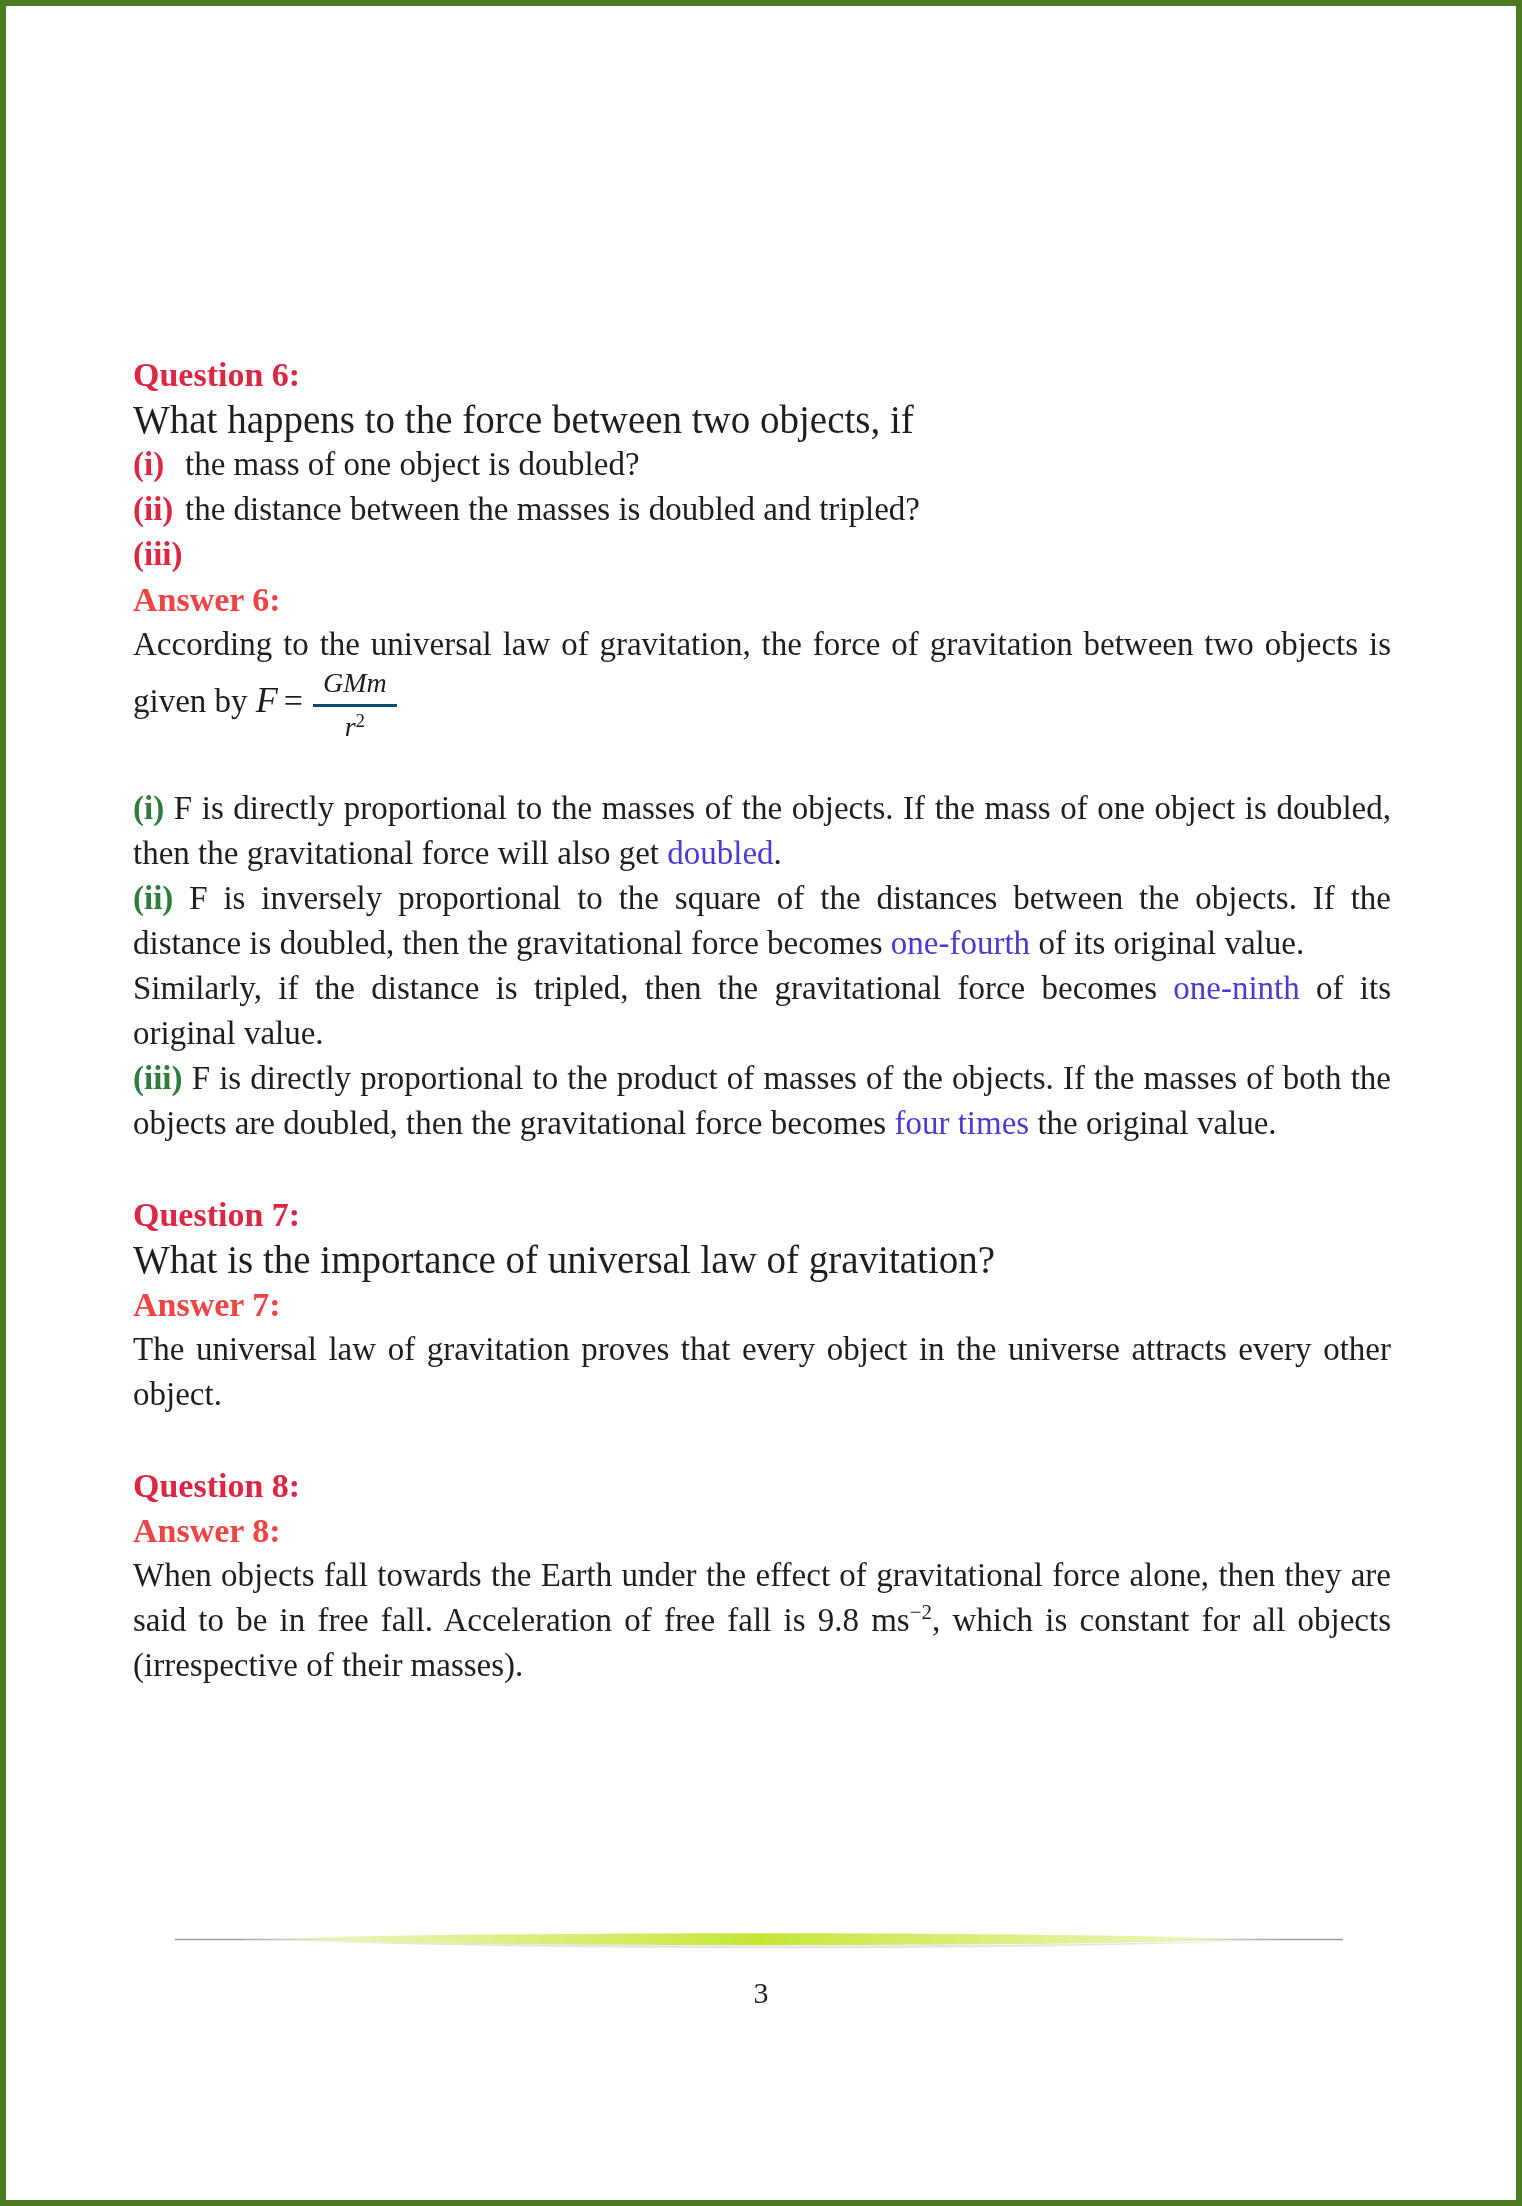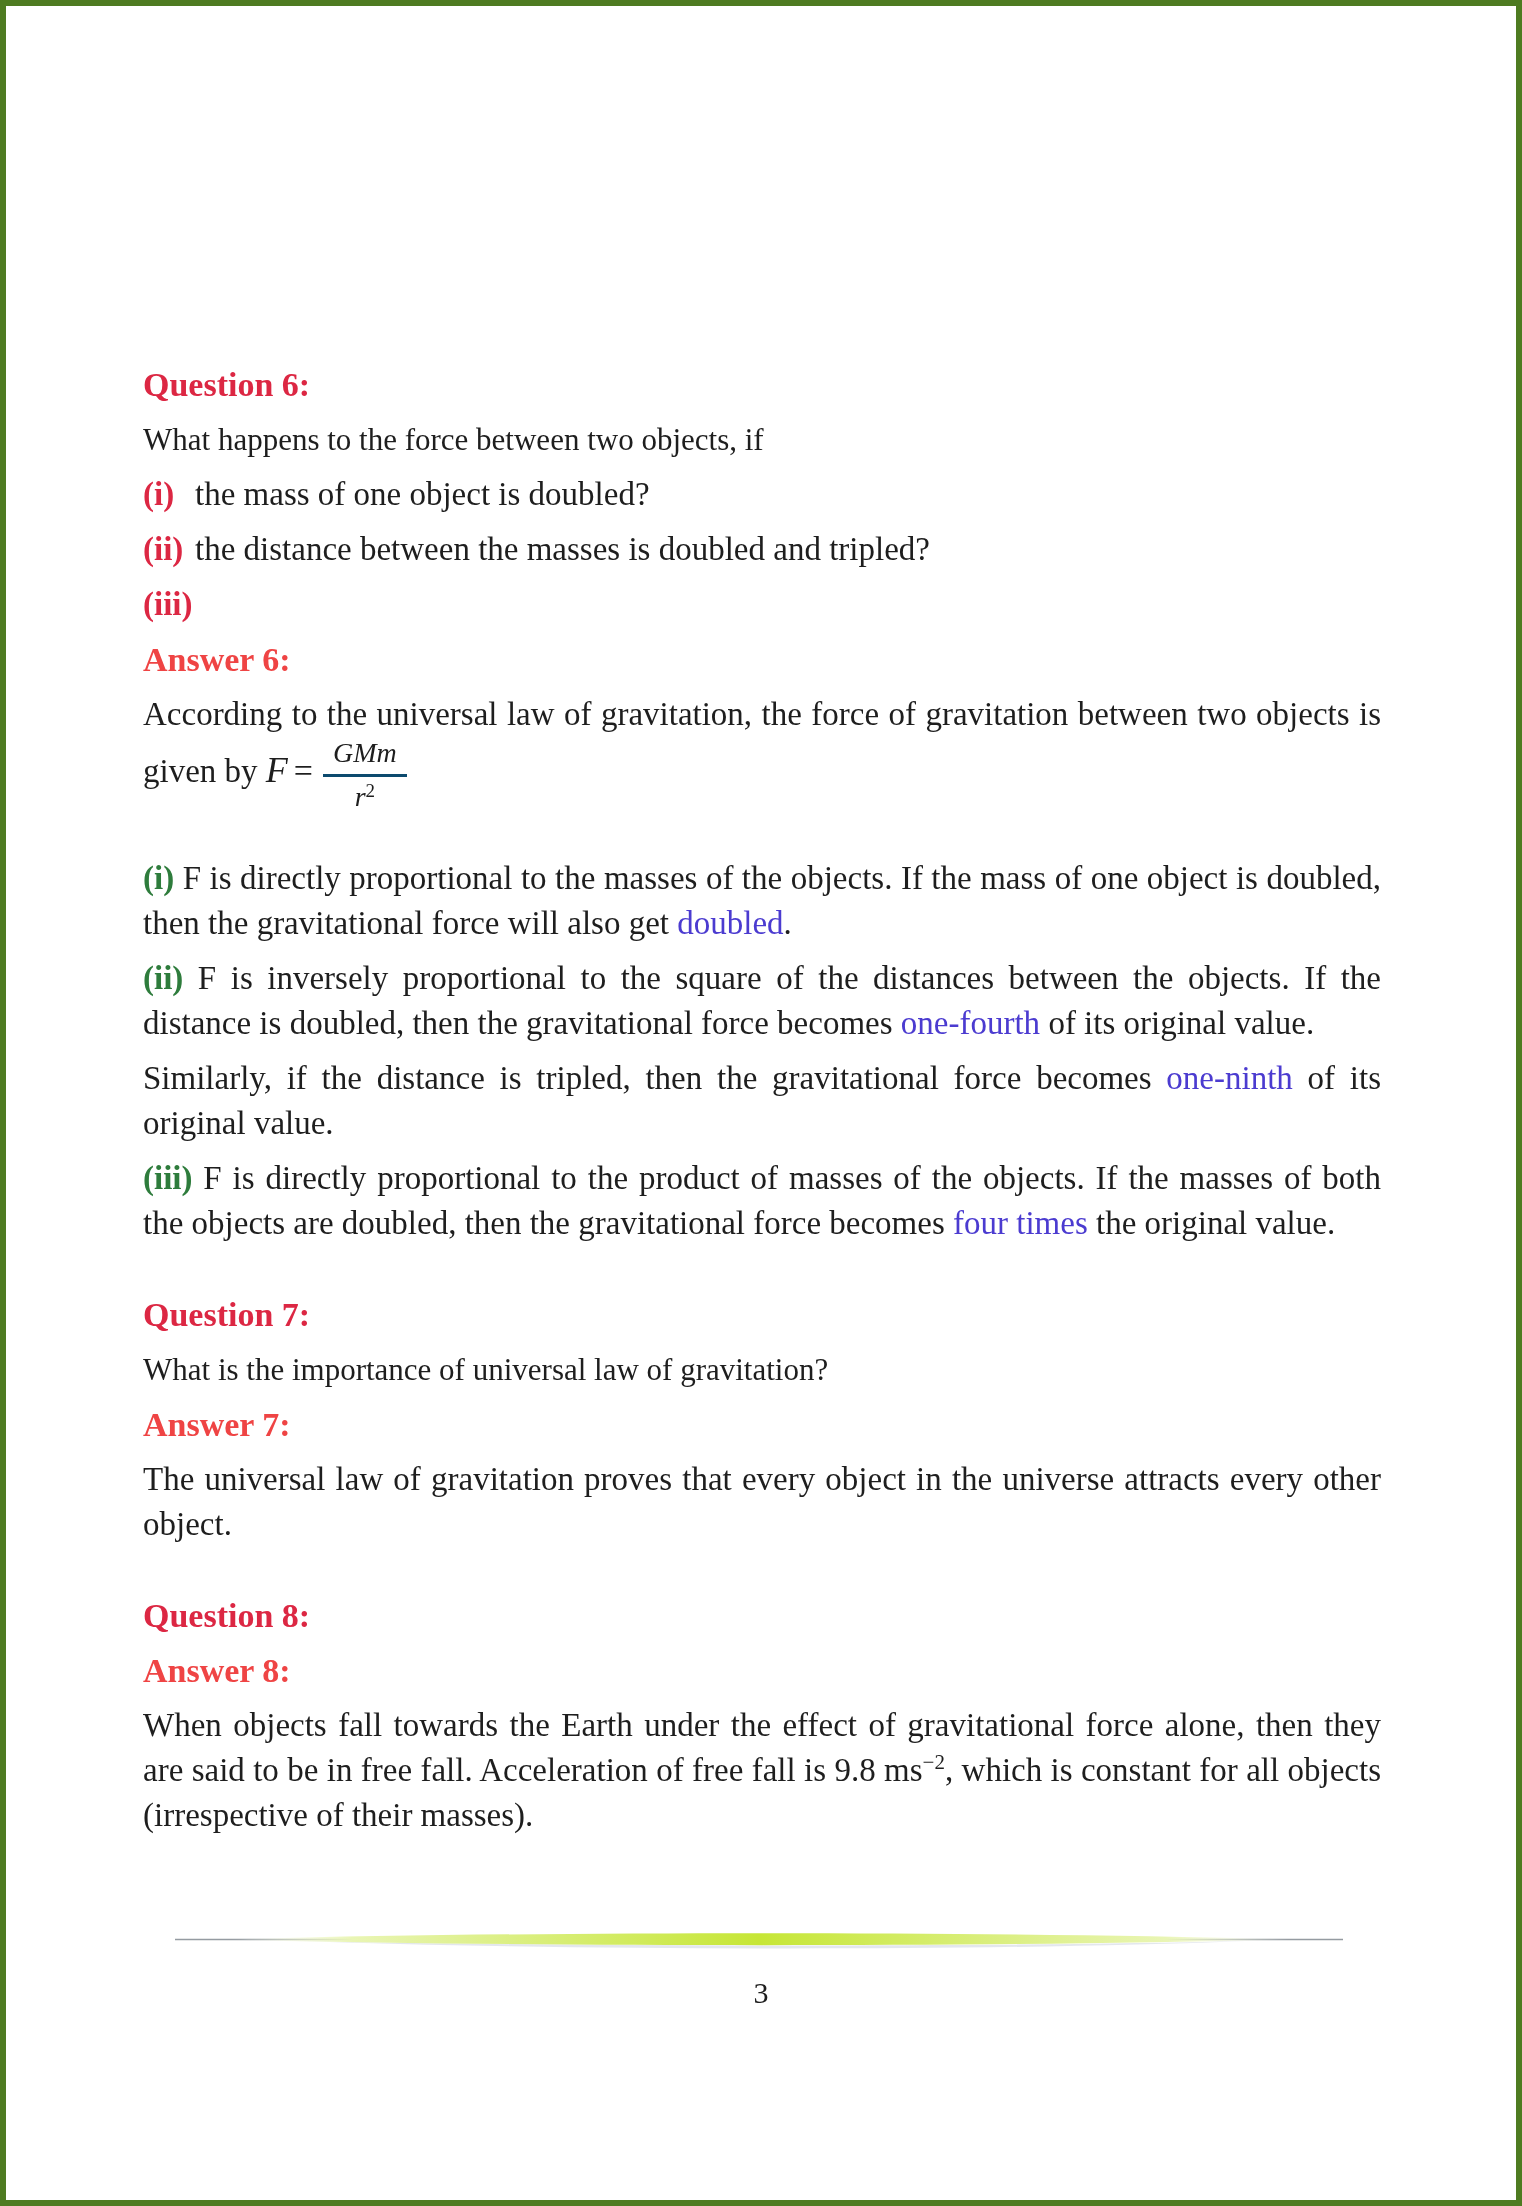--- a/index.html
+++ b/index.html
@@ -11,25 +11,25 @@
     border:6px solid #4e7b21;
     font-family:"Liberation Serif", serif;
     color:#1e1e1e;
     overflow:hidden;
   }
   .content{
     position:absolute;
     left:127px; top:346px;
     width:1258px;
   }
-  .content > *{margin:10px;}
+  .content > *{margin:0;}
   .qh,.ah{font-size:34px;font-weight:bold;line-height:45px;}
   .qh{color:#dc2743;}
   .ah{color:#ef4444;}
-  .line{font-size:31px;line-height:45px;}
+  .line{font-size:39px;line-height:45px;}
   .just{font-size:33px;line-height:45px;text-align:justify;text-justify:inter-word;}
   .list-row{display:flex;font-size:33px;line-height:45px;}
   .qm{display:inline-block;min-width:52px;color:#dc2743;font-weight:bold;flex:0 0 auto;}
   .gm{color:#2e7c3c;font-weight:bold;}
   .hl{color:#4b3bd0;}
   .para-a{margin-bottom:45px;}
   .sec{margin-top:46px;}
   .math{white-space:nowrap;}
   .fvar{font-size:36px;font-style:italic;}
   .eq{font-size:34px;margin:0 8px 0 6px;}

